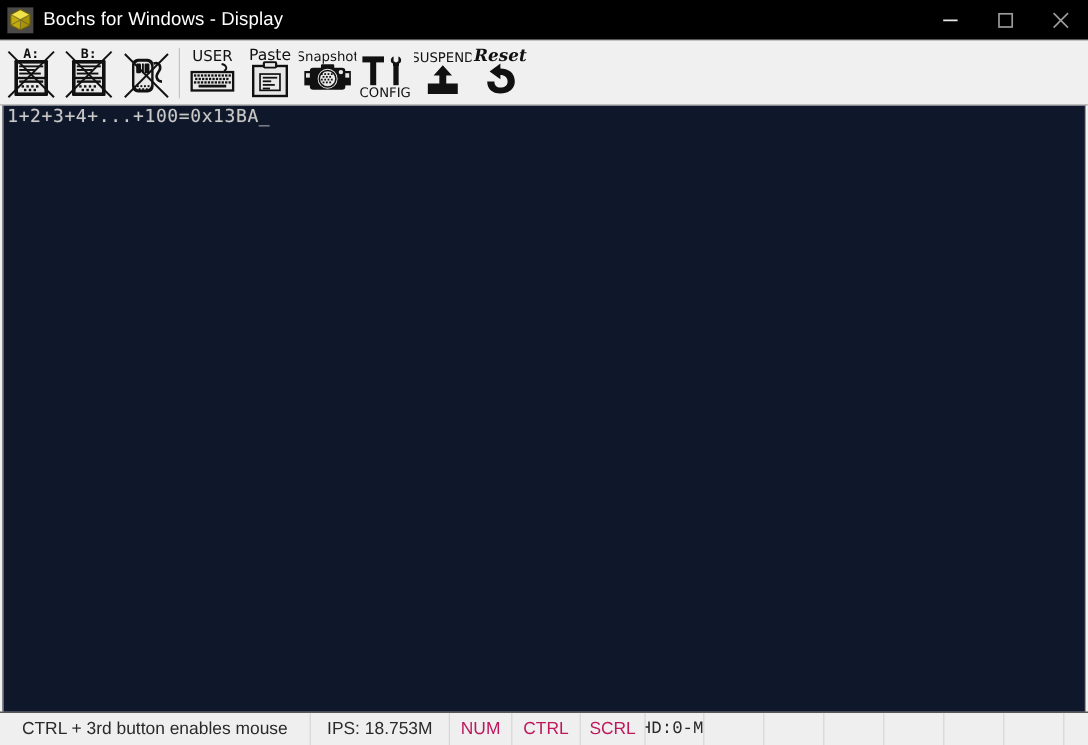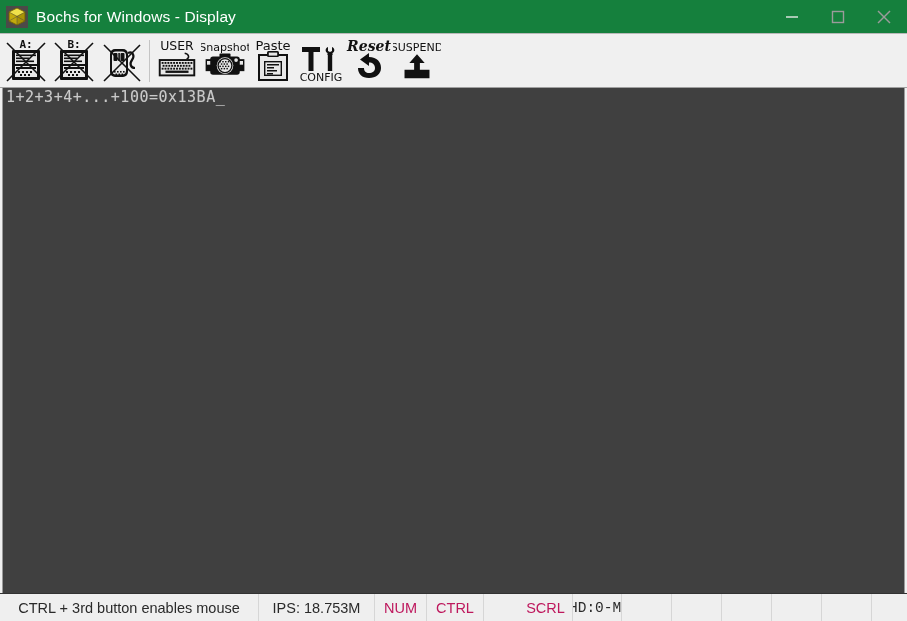--- a/index.html
+++ b/index.html
@@ -19,21 +19,21 @@
     height: 621px;
     background: #f0f0f0;
     display: flex;
     flex-direction: column;
   }
 
   
   #titlebar {
     height: 33px;
     min-height: 33px;
-    background: #15803d;
+    background: #000000;
     display: flex;
     align-items: center;
     position: relative;
   }
   #title-icon {
     width: 22px;
     height: 22px;
     margin-left: 6px;
     margin-right: 8px;
     flex: 0 0 auto;
@@ -95,21 +95,21 @@
   #display-wrap {
     flex: 1 1 auto;
     background: #f0f0f0;
     padding: 0 2px 0 2px;
     box-sizing: border-box;
     min-height: 0;
   }
   #display {
     width: 100%;
     height: 100%;
-    background: #404040;
+    background: #0f172a;
     border-left: 1px solid #9b9b9b;
     border-right: 1px solid #9b9b9b;
     box-sizing: border-box;
     overflow: hidden;
     position: relative;
   }
   #vga-text {
     color: #c9c9c9;
     font-family: "DejaVu Sans Mono", "Liberation Mono", monospace;
     font-size: 15px;
@@ -317,20 +317,38 @@
           <rect x="33" y="31" width="2" height="2"></rect>
             <rect x="36" y="31" width="2" height="2"></rect>
           <rect x="39" y="31" width="2" height="2"></rect>
           <rect x="13" y="34" width="24" height="2.4"></rect>
         </g>
       </svg>
     </div>
 
 
     <div class="tb-btn">
+      <svg width="46" height="48" viewBox="0 0 46 48">
+        <text x="23" y="13" font-family="DejaVu Sans, sans-serif" font-size="13" text-anchor="middle" fill="#111111">Paste</text>
+        <rect x="8" y="17" width="30" height="27" fill="#111111"></rect>
+        <rect x="10" y="19" width="26" height="23" fill="#e8e8e8"></rect>
+        <rect x="17" y="14" width="12" height="6" rx="1.5" fill="#111111"></rect>
+        <rect x="18.8" y="15.6" width="8.4" height="3" fill="#e8e8e8"></rect>
+        <rect x="14" y="24" width="18" height="15" fill="#111111"></rect>
+        <rect x="15.4" y="25.4" width="15.2" height="12.2" fill="#e8e8e8"></rect>
+        <g fill="#111111">
+          <rect x="17" y="27" width="12" height="1.5"></rect>
+          <rect x="17" y="30" width="7" height="1.5"></rect>
+          <rect x="17" y="33" width="10" height="1.5"></rect>
+          <rect x="17" y="36" width="6" height="1.5"></rect>
+        </g>
+      </svg>
+    </div>
+
+    <div class="tb-btn">
       <svg width="52" height="48" viewBox="0 0 52 48">
         <text x="26" y="13" font-family="DejaVu Sans, sans-serif" font-size="12" text-anchor="middle" fill="#111111">Snapshot</text>
         <rect x="5" y="22" width="12" height="13" fill="#111111"></rect>
         <rect x="35" y="22" width="12" height="13" fill="#111111"></rect>
         <rect x="6.5" y="24" width="9" height="4" fill="#e8e8e8"></rect>
         <rect x="36.5" y="24" width="9" height="4" fill="#e8e8e8"></rect>
         <rect x="10" y="19" width="32" height="20" rx="3" fill="#111111"></rect>
         <rect x="20" y="16" width="12" height="4" rx="1" fill="#111111"></rect>
         <circle cx="26" cy="29" r="9" fill="#e8e8e8"></circle>
         <circle cx="26" cy="29" r="7.5" fill="none" stroke="#111111" stroke-width="1.4"></circle>
@@ -348,65 +366,47 @@
             <rect x="29" y="29" width="1.6" height="1.6"></rect>
           <rect x="21.5" y="31.5" width="1.6" height="1.6"></rect>
             <rect x="24.5" y="31.5" width="1.6" height="1.6"></rect>
           <rect x="27.5" y="31.5" width="1.6" height="1.6"></rect>
         </g>
         <circle cx="38" cy="23" r="2" fill="#e8e8e8"></circle>
       </svg>
     </div>
 
     <div class="tb-btn">
-      <svg width="46" height="48" viewBox="0 0 46 48">
-        <text x="23" y="13" font-family="DejaVu Sans, sans-serif" font-size="13" text-anchor="middle" fill="#111111">Paste</text>
-        <rect x="8" y="17" width="30" height="27" fill="#111111"></rect>
-        <rect x="10" y="19" width="26" height="23" fill="#e8e8e8"></rect>
-        <rect x="17" y="14" width="12" height="6" rx="1.5" fill="#111111"></rect>
-        <rect x="18.8" y="15.6" width="8.4" height="3" fill="#e8e8e8"></rect>
-        <rect x="14" y="24" width="18" height="15" fill="#111111"></rect>
-        <rect x="15.4" y="25.4" width="15.2" height="12.2" fill="#e8e8e8"></rect>
-        <g fill="#111111">
-          <rect x="17" y="27" width="12" height="1.5"></rect>
-          <rect x="17" y="30" width="7" height="1.5"></rect>
-          <rect x="17" y="33" width="10" height="1.5"></rect>
-          <rect x="17" y="36" width="6" height="1.5"></rect>
-        </g>
-      </svg>
-    </div>
-
-    <div class="tb-btn">
       <svg width="48" height="48" viewBox="0 0 48 48">
         <g fill="#111111">
           <rect x="5" y="10" width="18" height="5"></rect>
           <rect x="11.5" y="13" width="5" height="21"></rect>
         </g>
         <g fill="#111111">
           <path d="M31,10 C28,11 28,15 30.5,16 L30.5,18 L35.5,18 L35.5,16 C38,15 38,11 35,10 L35,14 L33,15 L31,14 Z"></path>
           <rect x="30.8" y="17" width="4.4" height="17"></rect>
         </g>
         <text x="24" y="44" font-family="DejaVu Sans, sans-serif" font-size="11" text-anchor="middle" fill="#111111">CONFIG</text>
+      </svg>
+    </div>
+
+    <div class="tb-btn">
+      <svg width="50" height="48" viewBox="0 0 50 48">
+        <text x="25" y="14" font-family="DejaVu Sans, sans-serif" font-size="11.5" text-anchor="middle" fill="#111111">SUSPEND</text>
+        <path d="M25,17 L33,26 L28,26 L28,33 L38,33 L38,42 L12,42 L12,33 L22,33 L22,26 L17,26 Z" fill="#111111"></path>
       </svg>
     </div>
 
     <div class="tb-btn">
       <svg width="48" height="48" viewBox="0 0 48 48">
         <text x="24" y="14" font-family="DejaVu Serif, serif" font-style="italic" font-size="14" font-weight="bold" text-anchor="middle" fill="#111111">Reset</text>
         <path d="M24,20 C32,20 36,25 36,31 C36,37 31,41 24,41 C17,41 13,37 13,31 L19,31 C19,34.5 21,36 24,36 C27.5,36 30,34.5 30,31 C30,27.5 27.5,25.5 24,25.5 L24,29 L15,22.5 L24,16 Z" fill="#111111"></path>
       </svg>
     </div>
 
-    <div class="tb-btn">
-      <svg width="50" height="48" viewBox="0 0 50 48">
-        <text x="25" y="14" font-family="DejaVu Sans, sans-serif" font-size="11.5" text-anchor="middle" fill="#111111">SUSPEND</text>
-        <path d="M25,17 L33,26 L28,26 L28,33 L38,33 L38,42 L12,42 L12,33 L22,33 L22,26 L17,26 Z" fill="#111111"></path>
-      </svg>
-    </div>
-
 
   </div>
 
   <div id="display-wrap">
     <div id="display">
       <div id="vga-text">1+2+3+4+...+100=0x13BA_</div>
     </div>
   </div>
 
   <div id="statusbar">
@@ -415,21 +415,21 @@
       </div>
       <div class="sb-cell" style="width: 116px;">
         <span>IPS: 18.753M</span>
       </div>
       <div class="sb-cell dim" style="width: 52px;">
         <span>NUM</span>
       </div>
       <div class="sb-cell dim" style="width: 57px;">
         <span>CTRL</span>
       </div>
-      <div class="sb-cell dim" style="width: 54px; margin-left: 35px;">
+      <div class="sb-cell dim" style="width: 54px;">
         <span>SCRL</span>
       </div>
       <div class="sb-cell clipped" style="width: 49px;">
         <span style="margin-left: -6px;">HD:0-M</span>
       </div>
       <div class="sb-cell empty" style="width: 50px;"></div>
       <div class="sb-cell empty" style="width: 50px;"></div>
       <div class="sb-cell empty" style="width: 50px;"></div>
       <div class="sb-cell empty" style="width: 50px;"></div>
       <div class="sb-cell empty" style="width: 50px;"></div>

